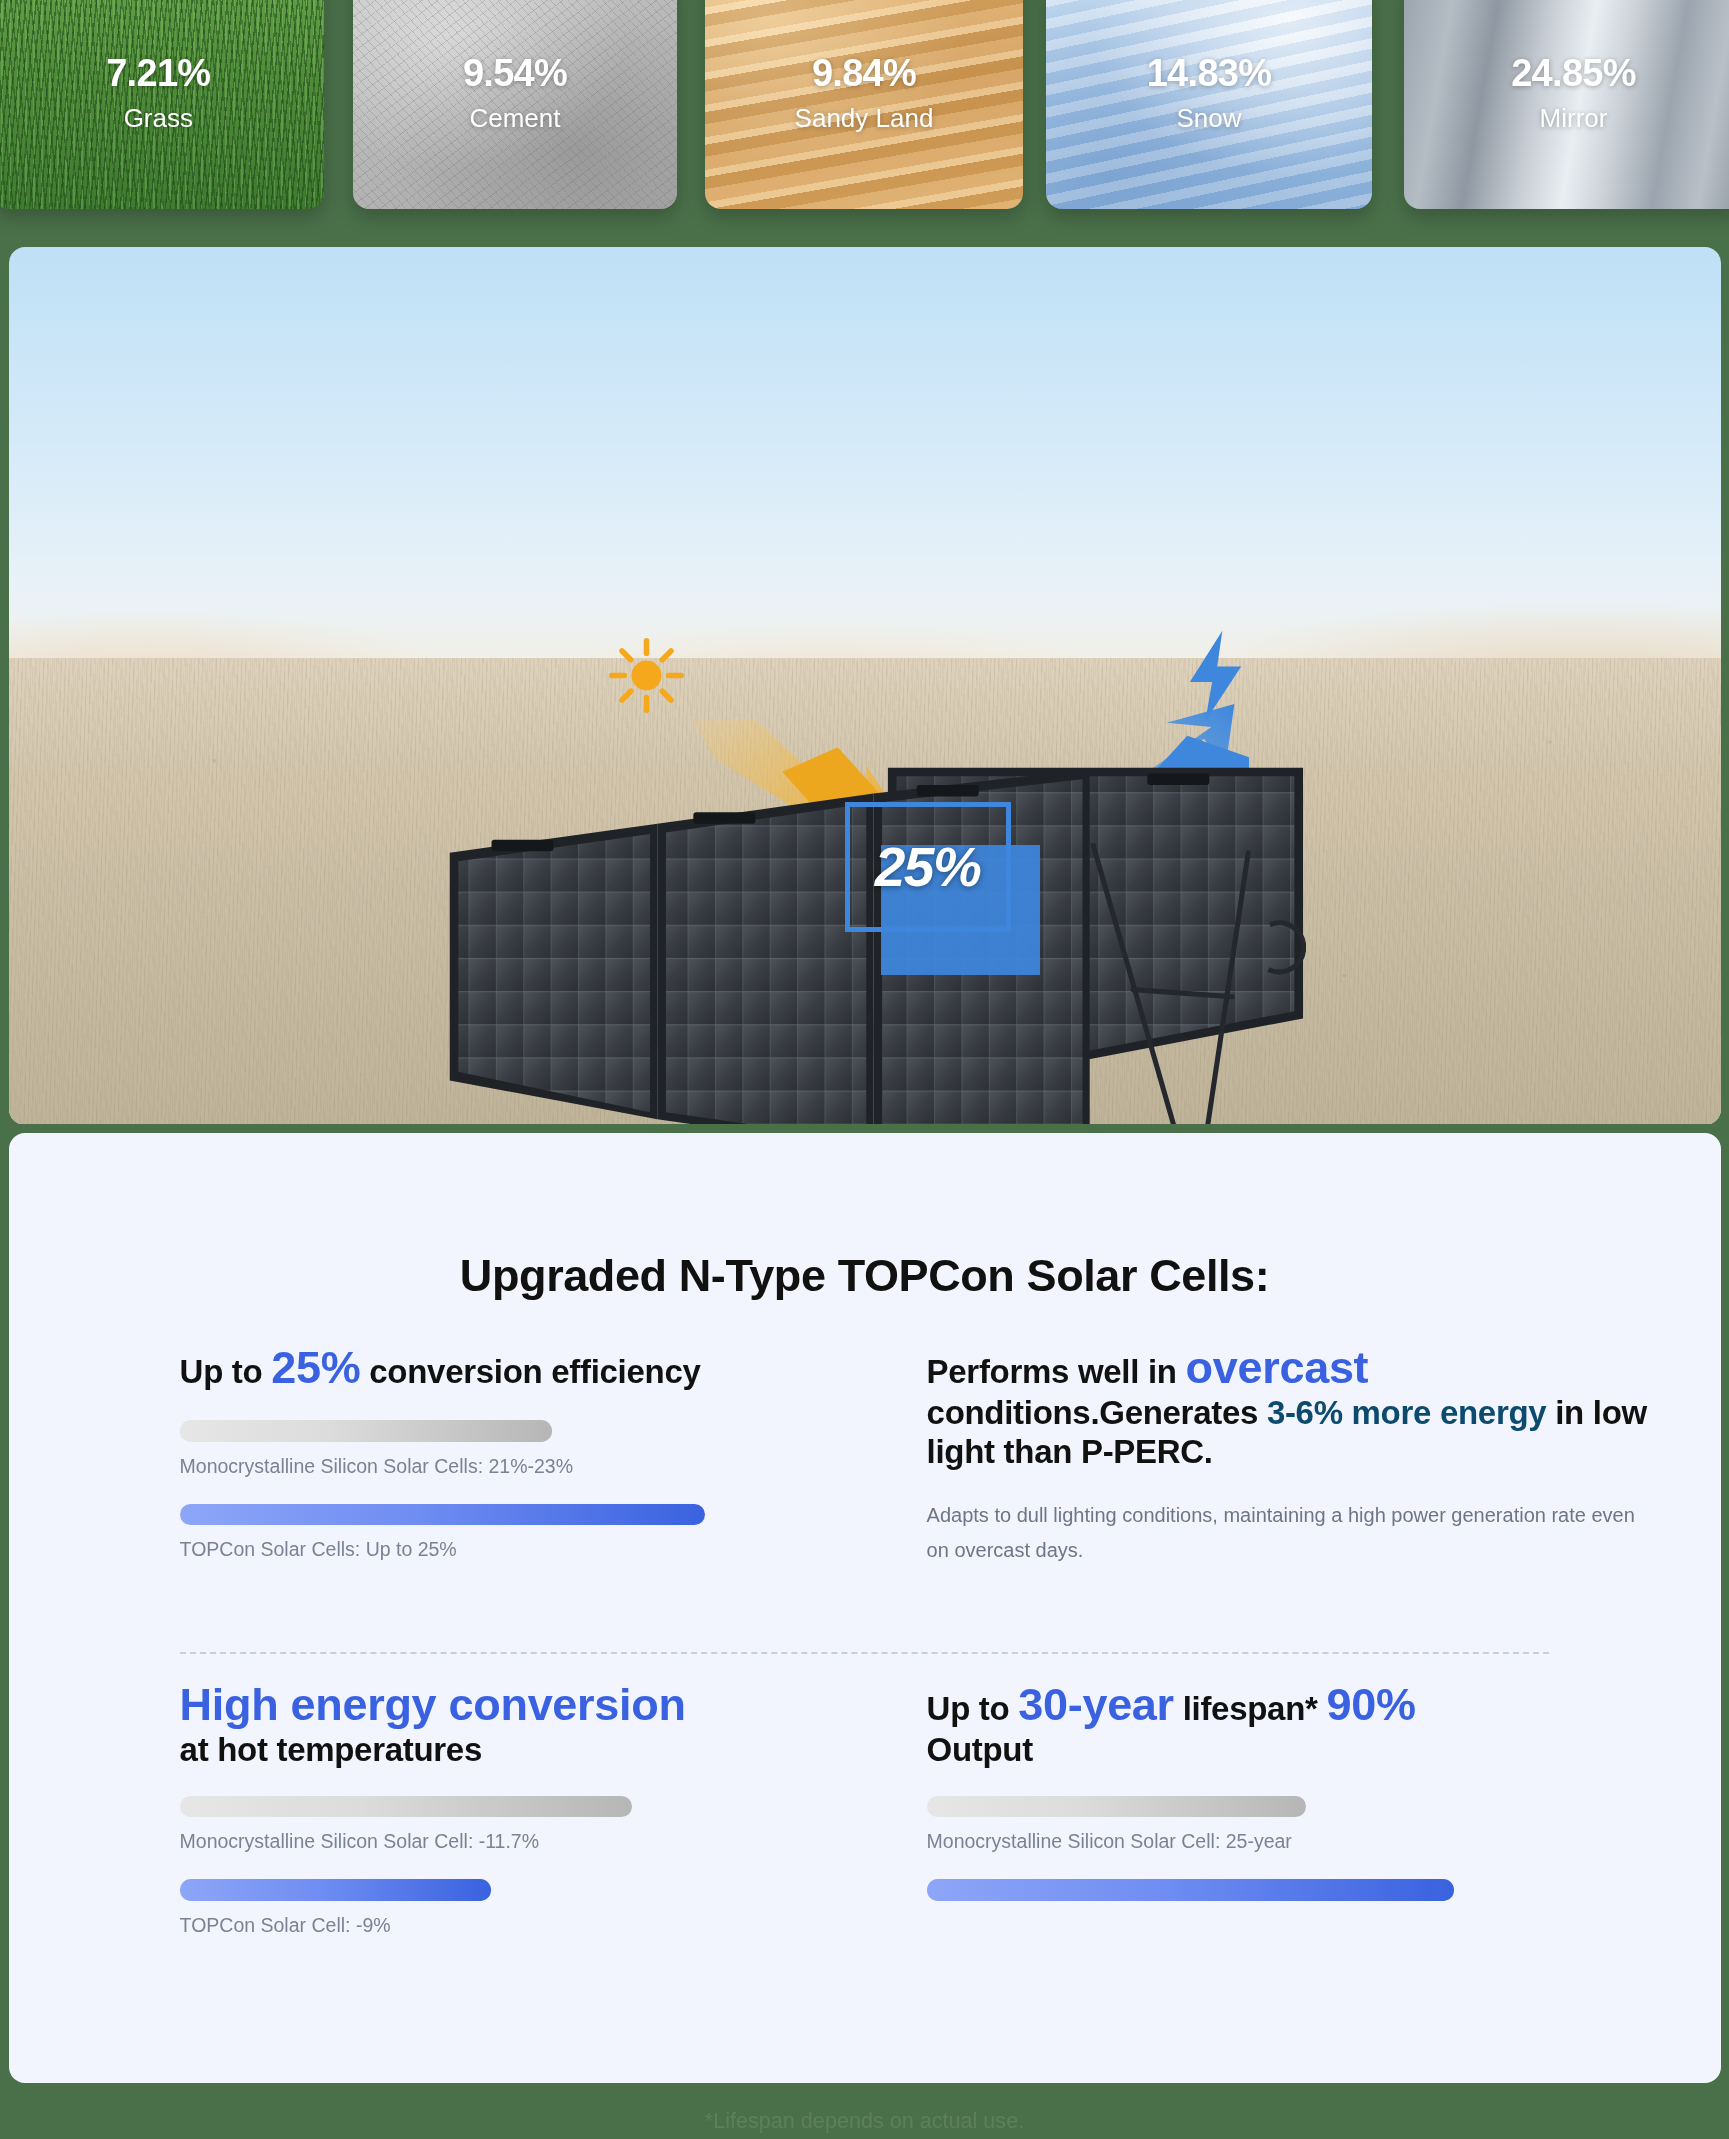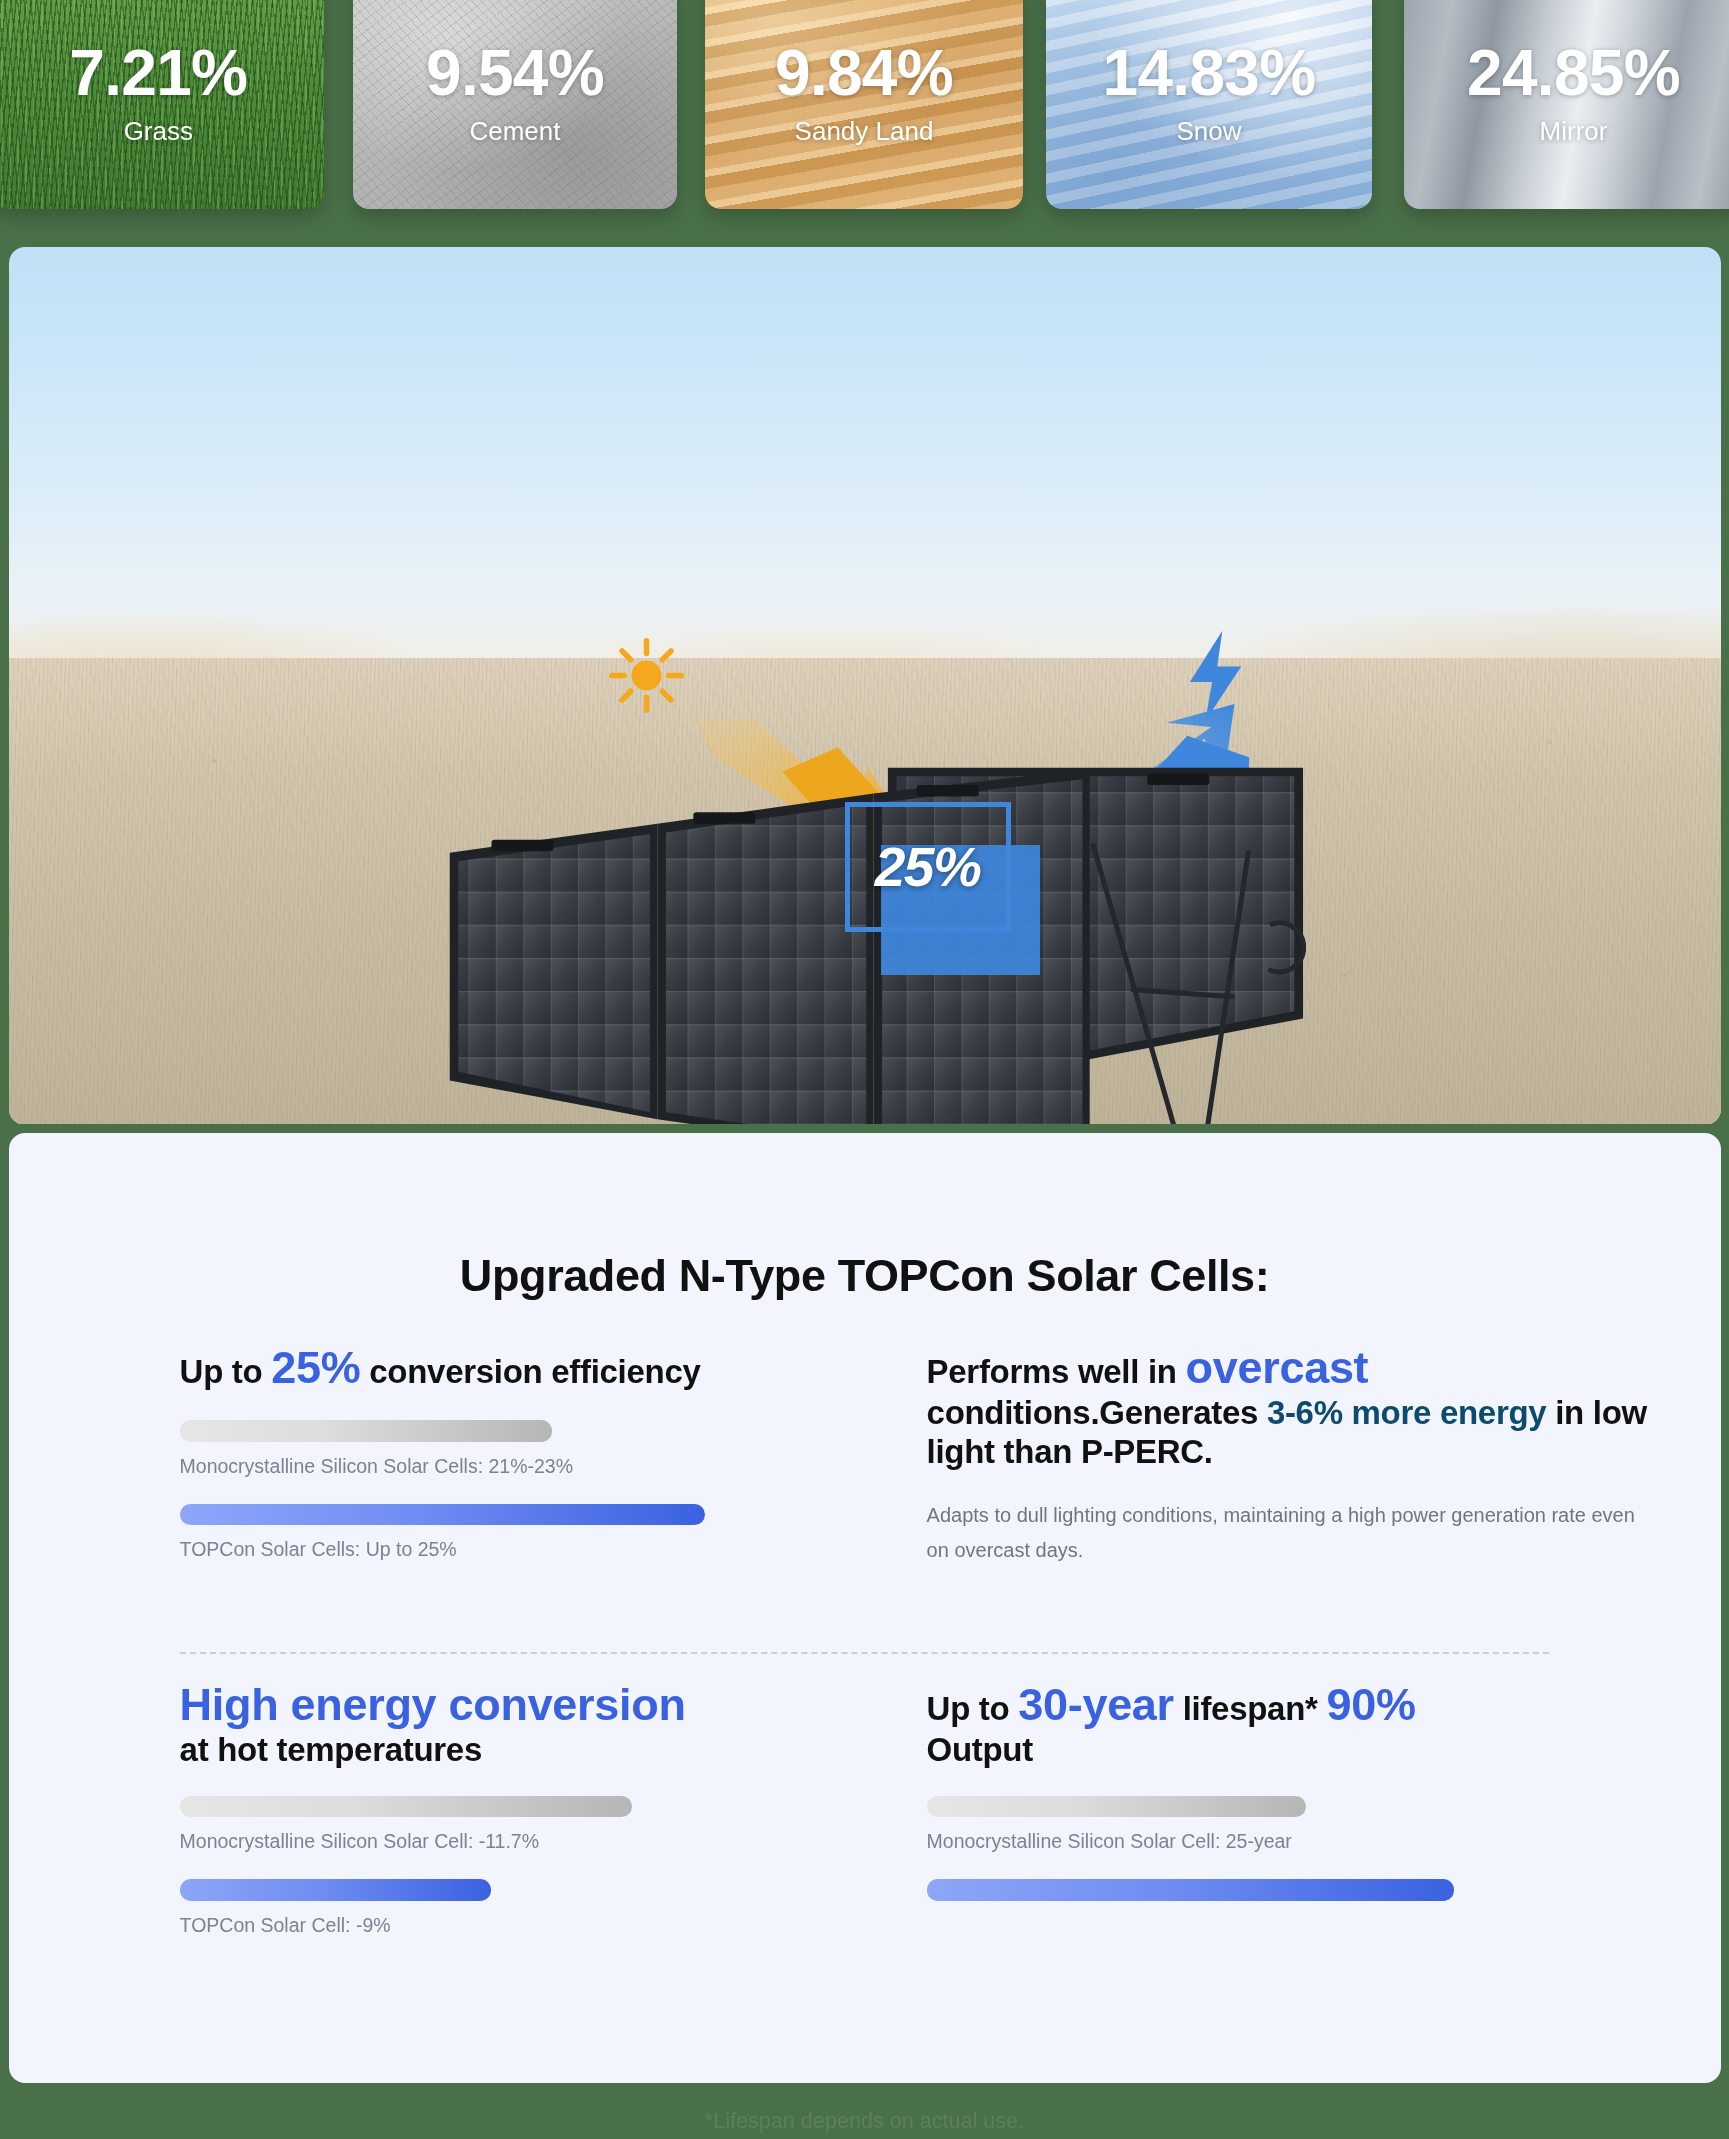--- a/index.html
+++ b/index.html
@@ -18,21 +18,21 @@
   }
   .albedo-card{
     position:absolute; top:-25px; height:234px;
     border-radius:16px;
     overflow:hidden;
     box-shadow:0 7.2px 19px rgba(0,0,0,.22);
     display:flex; flex-direction:column;
     align-items:center; justify-content:center;
   }
   .albedo-card .pct{
-    color:#fff; font-size:64px; font-weight:700; letter-spacing:-0.7px;
+    color:#fff; font-size:38px; font-weight:700; letter-spacing:-0.7px;
     text-shadow:0 1.4px 5.8px rgba(0,0,0,.30);
     line-height:1;
   }
   .albedo-card .lbl{
     color:#fff; font-size:26px; font-weight:400; margin-top:13px;
     text-shadow:0 1.4px 5px rgba(0,0,0,.32);
     line-height:1;
   }
   
   .tex-grass{

